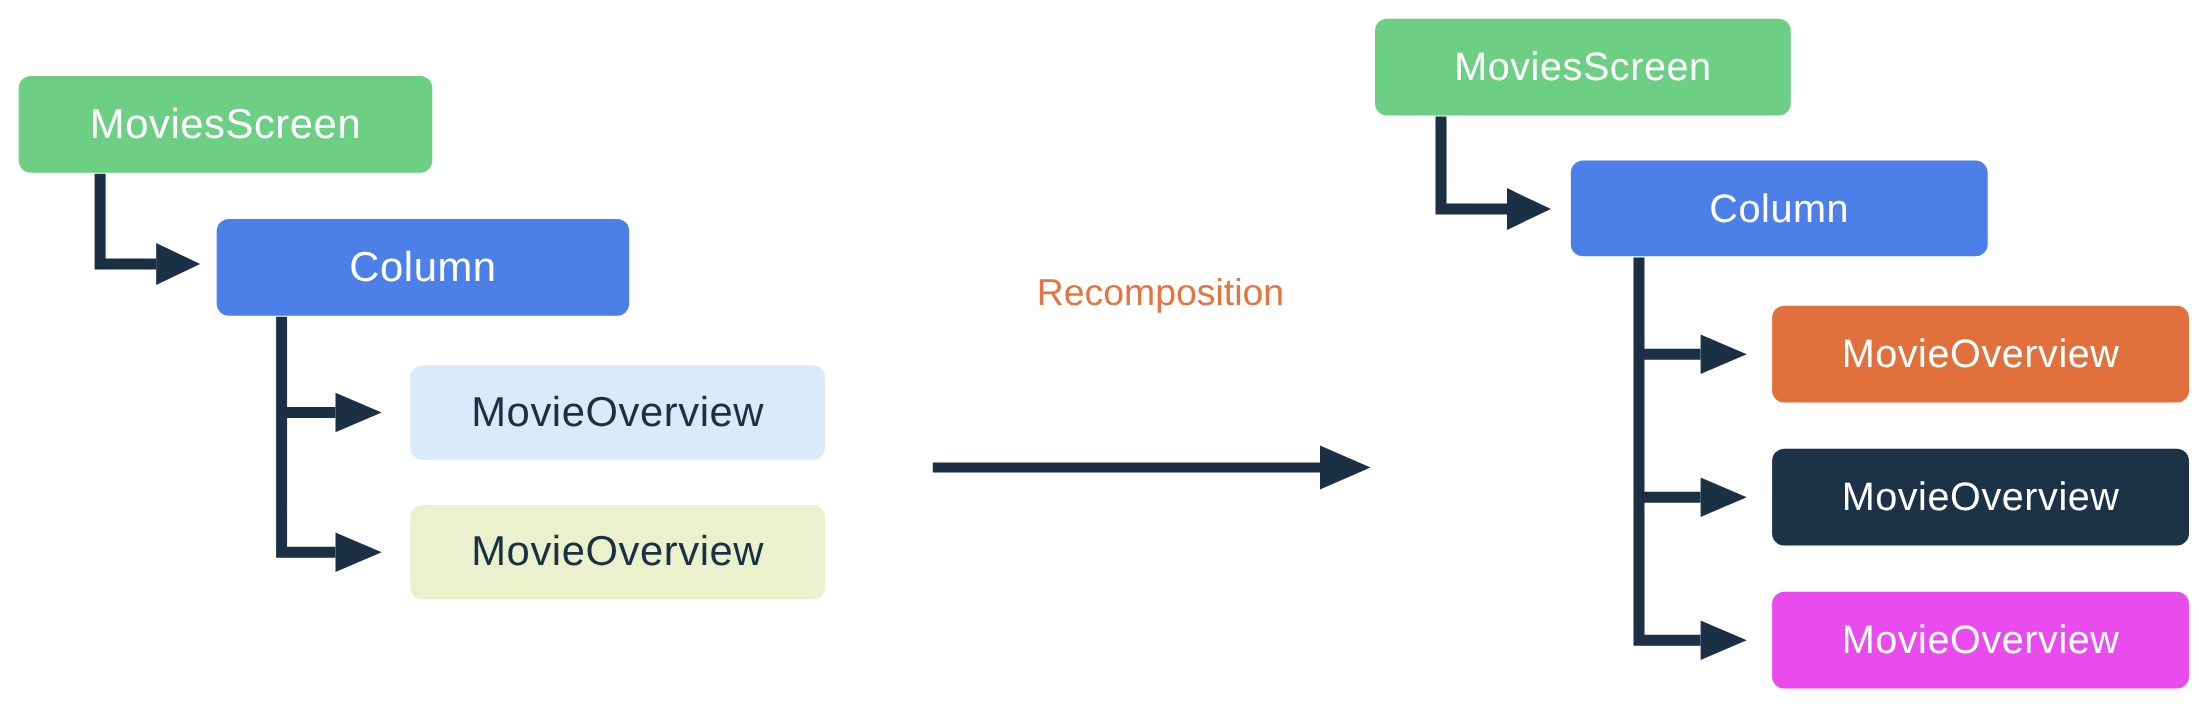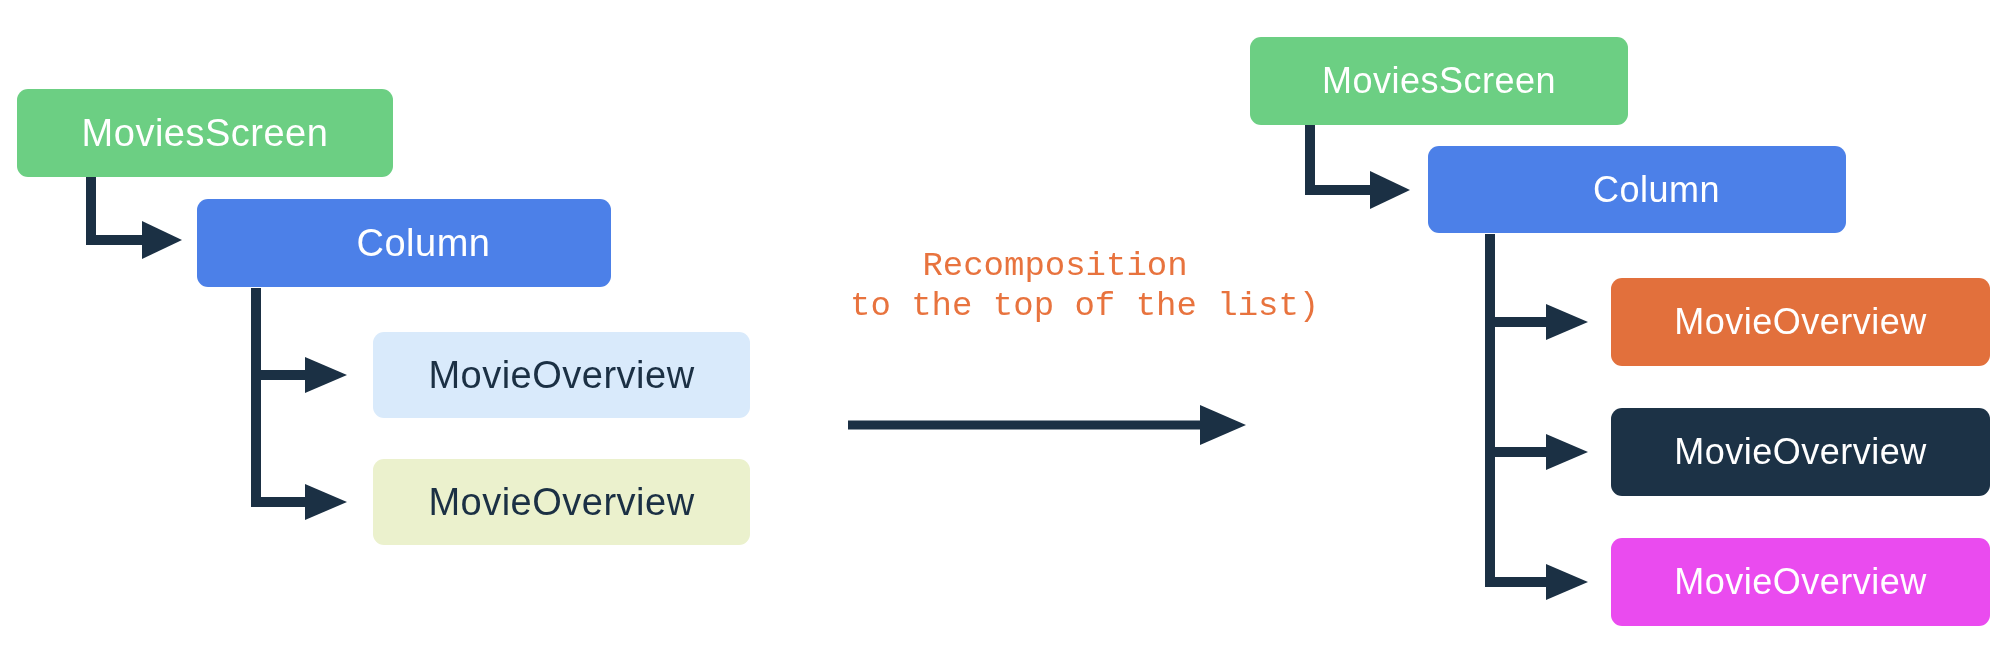--- a/index.html
+++ b/index.html
@@ -23,22 +23,22 @@
     border-radius: 11px;
     color: var(--node-text-light, #ffffff);
     font-size: 38px;
     line-height: 1;
     letter-spacing: 0.5px;
     white-space: nowrap;
   }
   .node.small { font-size: 36px; }
   .node.dark-text { color: var(--node-text-dark, #1B3044); }
 
-  .bg-green       { background: var(--node-green); margin-top: 20px; }
-  .bg-blue        { background: var(--node-blue); padding-left: 39px; }
+  .bg-green       { background: var(--node-green); }
+  .bg-blue        { background: var(--node-blue); }
   .bg-light-blue  { background: var(--node-light-blue); }
   .bg-pale-yellow { background: var(--node-pale-yellow); }
   .bg-orange      { background: var(--node-orange); }
   .bg-navy        { background: var(--node-navy); }
   .bg-magenta     { background: var(--node-magenta); }
 
   
   #left-moviesscreen  { left: 17px;   top: 69px;  width: 376px; height: 88px; }
   #left-column        { left: 197px;  top: 199px; width: 375px; height: 88px; }
   #left-movieoverview-1 { left: 373px; top: 332px; width: 377px; height: 86px; }
@@ -75,21 +75,21 @@
     left: 850px;
     top: 246px;
     width: 410px;
     text-align: center;
     color: var(--annotation-text, #E8733E);
     font-size: 34px;
     line-height: 40px;
     font-weight: 500;
     white-space: nowrap;
   }
-  #annotation span { display: block; font-family: Liberation Mono, monospace; }
+  #annotation span { display: block; }
 </style>
 </head>
 <body>
 
 <div id="canvas">
 
   <svg id="connector-layer" viewBox="0 0 1999 648" xmlns="http://www.w3.org/2000/svg">
 
     <g>
       <path class="connector" d="M91,158 L91,240 L142,240"></path>
@@ -123,21 +123,20 @@
     </g>
   </svg>
 
   <div class="node bg-green" id="left-moviesscreen">MoviesScreen</div>
   <div class="node bg-blue" id="left-column">Column</div>
   <div class="node bg-light-blue dark-text" id="left-movieoverview-1">MovieOverview</div>
   <div class="node bg-pale-yellow dark-text" id="left-movieoverview-2">MovieOverview</div>
 
   <div id="annotation">
     <span>Recomposition</span>
-    <span>to the top of the list)</span>
   </div>
 
   <div class="node small bg-green" id="right-moviesscreen">MoviesScreen</div>
   <div class="node small bg-blue" id="right-column">Column</div>
   <div class="node small bg-orange" id="right-movieoverview-1">MovieOverview</div>
   <div class="node small bg-navy" id="right-movieoverview-2">MovieOverview</div>
   <div class="node small bg-magenta" id="right-movieoverview-3">MovieOverview</div>
 
 </div>
 

